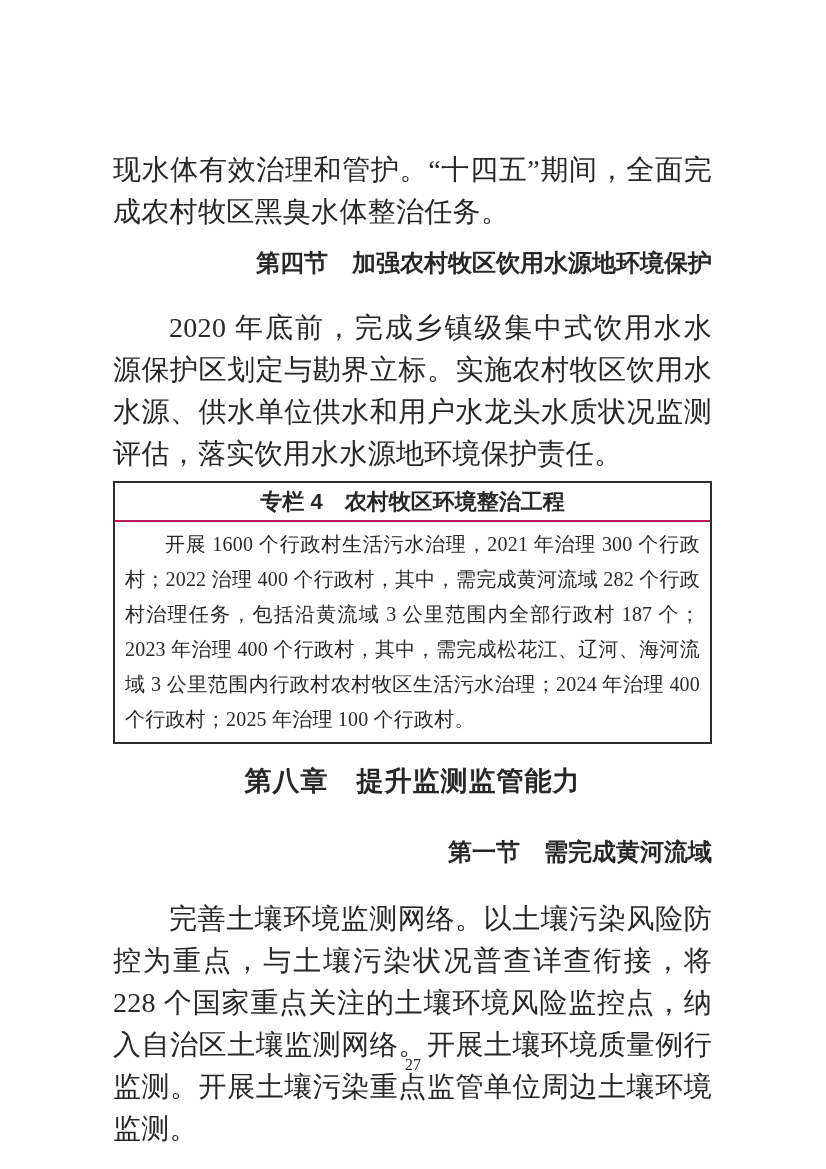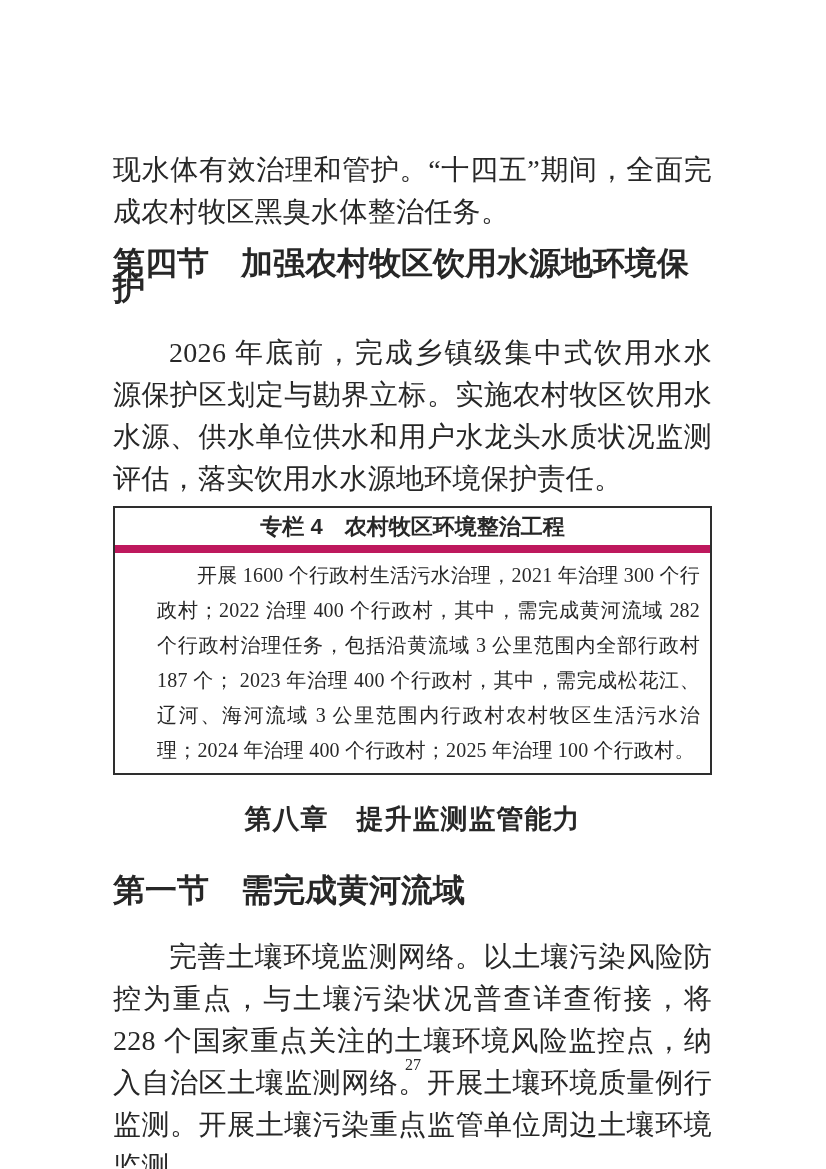--- a/index.html
+++ b/index.html
@@ -18,53 +18,53 @@
   .body-text {
     font-size: 28px;
     line-height: 42px;
     text-align: justify;
     letter-spacing: 0.3px;
   }
   .indent { text-indent: 2em; }
   .section-heading {
     font-family: "Liberation Serif", "DejaVu Serif", serif;
     font-weight: bold;
-    font-size: 32px;
+    font-size: 24px;
     line-height: 25px;
-    text-align: left;
+    text-align: right;
     margin-top: 18px;
   }
   .para-water-source { margin-top: 31px; }
   .column-box {
     margin-top: 6px;
     border: 2px solid #2e2e2e;
   }
   .column-box-title {
     font-family: "Liberation Sans", "DejaVu Sans", sans-serif;
     font-weight: bold;
     font-size: 22px;
     line-height: 37px;
     text-align: center;
-    border-bottom: 8px solid #be185d;
+    border-bottom: 2px solid #be185d;
   }
-  .column-box-body { padding: 5px 10px; margin-left: 32px; }
+  .column-box-body { padding: 5px 10px; }
   .column-box-body p {
     font-size: 20px;
     line-height: 35px;
     text-align: justify;
     text-indent: 2em;
     letter-spacing: 0.2px;
   }
   .chapter-heading {
     font-family: "Liberation Sans", "DejaVu Sans", sans-serif;
     font-weight: bold;
     font-size: 27px;
     line-height: 28px;
     text-align: center;
-    margin-top: 30px;
+    margin-top: 23px;
     letter-spacing: 1px;
   }
   .section-heading-2 { margin-top: 45px; }
   .para-soil { margin-top: 33px; }
   .page-number {
     position: absolute;
     bottom: 96px;
     left: 0;
     right: 0;
     text-align: center;
@@ -75,21 +75,21 @@
 </style>
 </head>
 <body>
 
 <div class="page">
 
   <p class="body-text">现水体有效治理和管护。“十四五”期间，全面完成农村牧区黑臭水体整治任务。</p>
 
   <h3 class="section-heading">第四节　加强农村牧区饮用水源地环境保护</h3>
 
-  <p class="body-text indent para-water-source">2026 年底前，完成乡镇级集中式饮用水水源保护区划定与勘界立标。实施农村牧区饮用水水源、供水单位供水和用户水龙头水质状况监测评估，落实饮用水水源地环境保护责任。</p>
+  <p class="body-text indent para-water-source">2020 年底前，完成乡镇级集中式饮用水水源保护区划定与勘界立标。实施农村牧区饮用水水源、供水单位供水和用户水龙头水质状况监测评估，落实饮用水水源地环境保护责任。</p>
 
   <div class="column-box">
     <div class="column-box-title">专栏 4　农村牧区环境整治工程</div>
     <div class="column-box-body">
       <p>开展 1600 个行政村生活污水治理，2021 年治理 300 个行政村；2022 治理 400 个行政村，其中，需完成黄河流域 282 个行政村治理任务，包括沿黄流域 3 公里范围内全部行政村 187 个； 2023 年治理 400 个行政村，其中，需完成松花江、辽河、海河流域 3 公里范围内行政村农村牧区生活污水治理；2024 年治理 400 个行政村；2025 年治理 100 个行政村。</p>
     </div>
   </div>
 
   <h2 class="chapter-heading">第八章　提升监测监管能力</h2>
 

